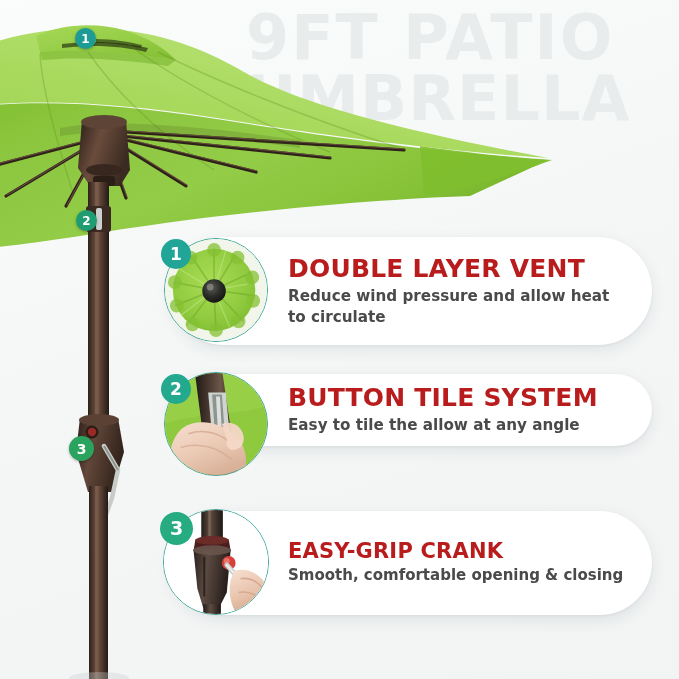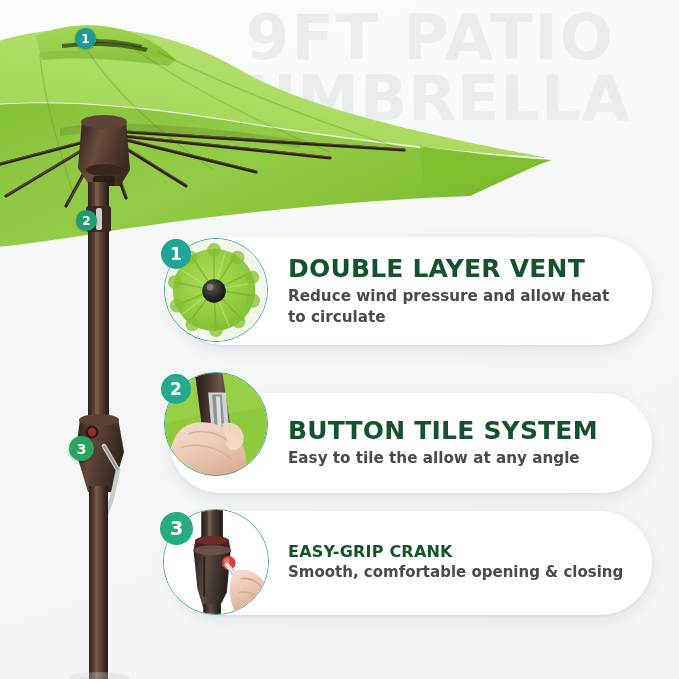--- a/index.html
+++ b/index.html
@@ -83,38 +83,38 @@
     width: 482px;
     background: #ffffff;
     border-radius: 60px;
     box-shadow: 0 5px 16px rgba(25,35,45,0.09),
                 0 1px 3px rgba(25,35,45,0.06);
     display: flex;
     align-items: center;
     box-sizing: border-box;
   }
   #card-1 { top: 237px; height: 108px; }
-  #card-2 { top: 374px; height: 100px; margin-top: 19px; }
+  #card-2 { top: 374px; height: 72px; }
   #card-3 { top: 511px; height: 104px; }
 
   .card-text {
     padding-left: 118px;
     padding-right: 24px;
   }
   .card-title {
     font-family: "DejaVu Sans", sans-serif;
     font-weight: 700;
     font-size: 25px;
     letter-spacing: 0.2px;
-    color: #14532d;
+    color: #b91c1c;
     line-height: 1.12;
     margin: 0 0 3px 0;
     white-space: nowrap;
   }
-  #card-3 .card-title { font-size: 16px; }
+  #card-3 .card-title { font-size: 21px; }
   .card-desc {
     font-family: "DejaVu Sans", sans-serif;
     font-weight: 700;
     font-size: 15.2px;
     color: #4a4a4a;
     line-height: 1.33;
     margin: 0;
     max-width: 330px;
   }
   #card-2 .card-desc, #card-3 .card-desc { max-width: 400px; white-space: nowrap; }

